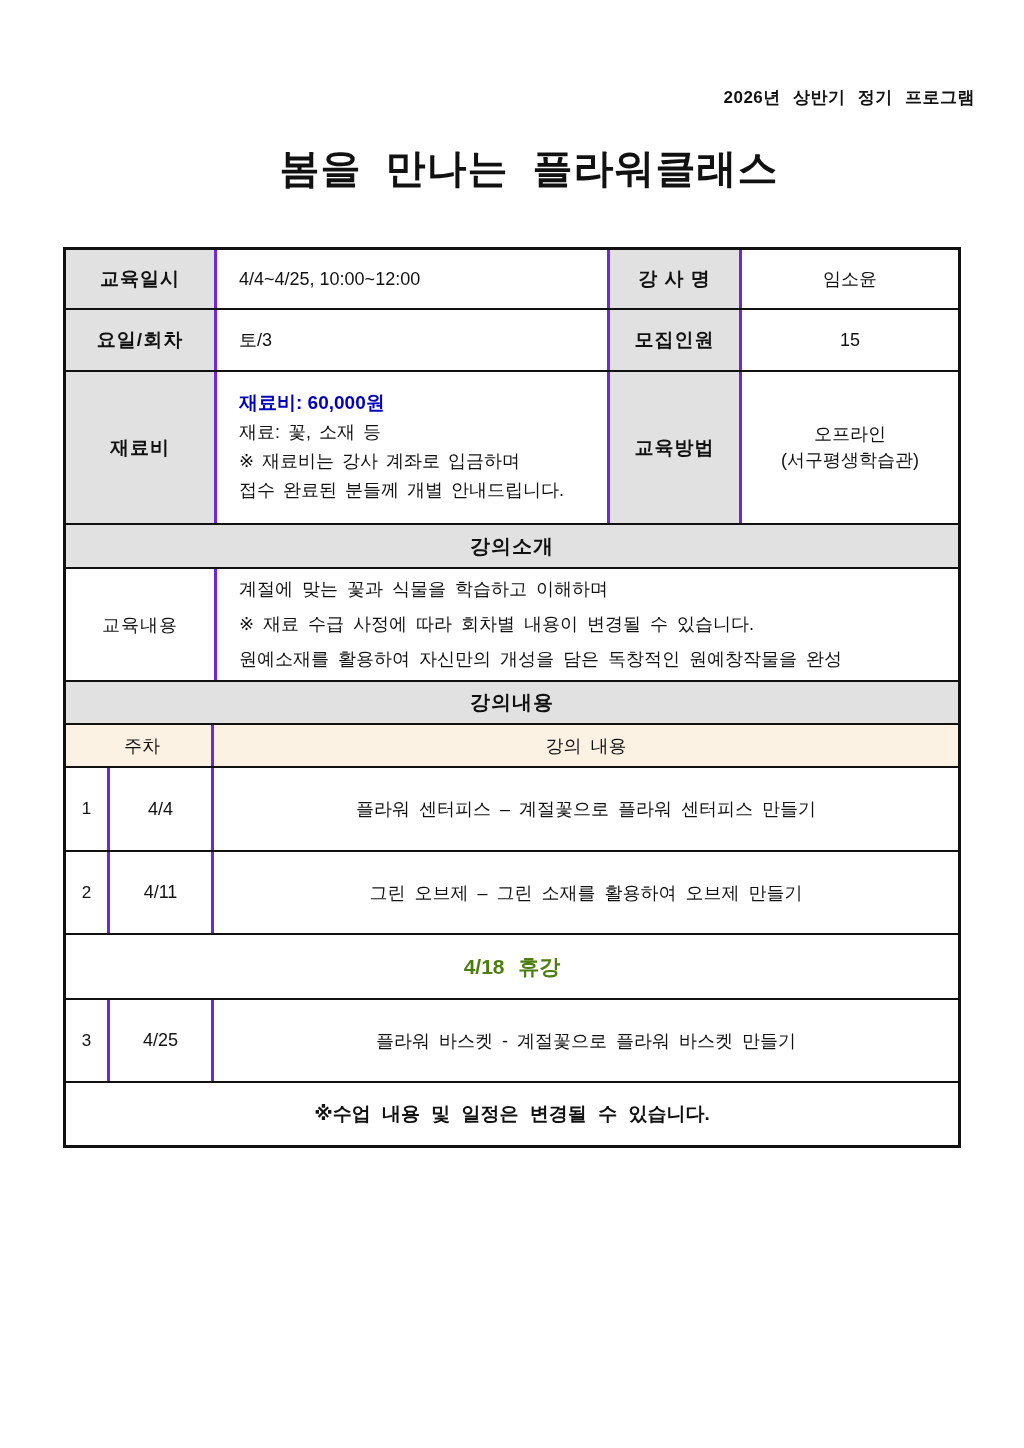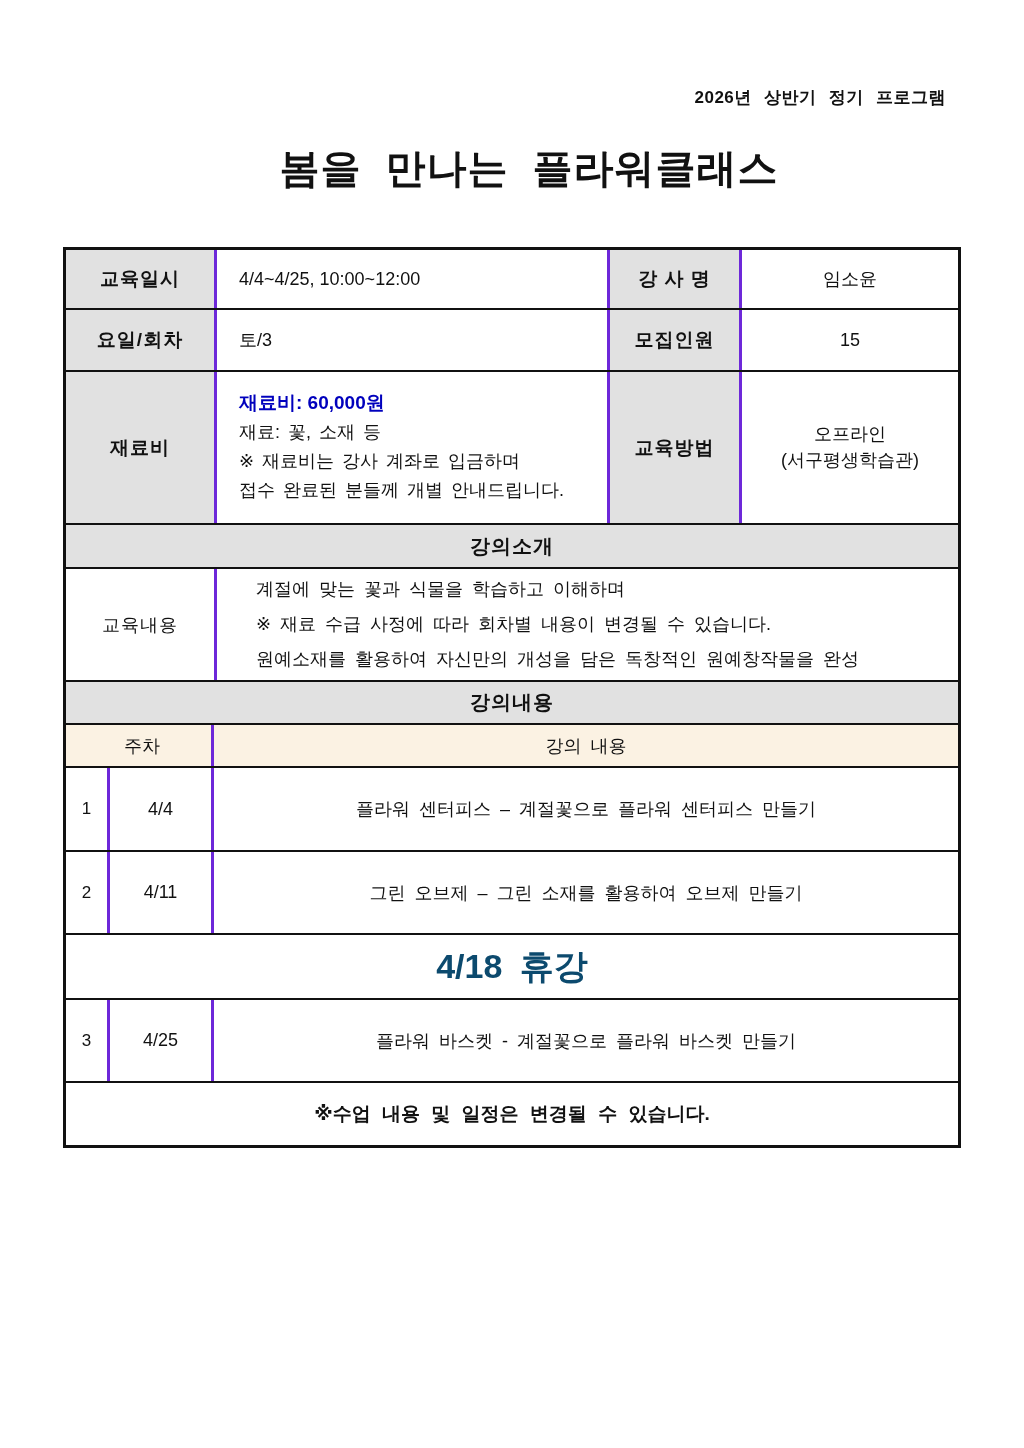--- a/index.html
+++ b/index.html
@@ -3,21 +3,21 @@
 <meta charset="utf-8">
 <style>
   * { margin:0; padding:0; box-sizing:border-box; }
   html,body { background:#ffffff; }
   .page {
     position:relative; width:1024px; height:1448px; background:#ffffff;
     font-family:"Liberation Sans","DejaVu Sans",sans-serif; color:#111;
     overflow:hidden; margin:0 auto;
   }
   .program-label {
-    position:absolute; top:86px; right:78px;
+    position:absolute; top:86px; right:49px;
     font-size:17px; font-weight:700; word-spacing:7px; letter-spacing:0.5px;
   }
   .doc-title {
     position:absolute; top:141px; left:17px; width:100%;
     text-align:center; font-size:40px; font-weight:800;
     word-spacing:12px; letter-spacing:1px;
   }
   .tbl {
     position:absolute; left:63px; top:247px; width:898px;
     border:3px solid #111; background:#fff;
@@ -38,23 +38,23 @@
   .c-label2 { flex:0 0 132px; }
   .c-value2 { flex:1 1 auto; font-size:18px; }
   .s-num    { flex:0 0 41px;  font-size:17px; }
   .s-date   { flex:0 0 104px; font-size:18px; }
   .s-week   { flex:0 0 145px; font-size:18px;padding-left:7px; }
   .s-content{ flex:1 1 auto;  font-size:18px; word-spacing:4px; }
   .section-title { font-size:20px; font-weight:700; letter-spacing:1px; }
   .fee-line { color:#0000bd; font-weight:700; font-size:19px; margin-bottom:2px; }
   .mat-line { font-size:18px; line-height:1.6; word-spacing:3px; }
   .method-line { font-size:18px; line-height:1.4; }
-  .intro-line { font-size:18px; line-height:1.95; word-spacing:4px;margin-left:17px; }
+  .intro-line { font-size:18px; line-height:1.95; word-spacing:4px; }
   .plain-label { font-size:18px; letter-spacing:1px; }
-  .cancel-text { color:#0c4a6e; font-weight:800; font-size:34px; word-spacing:8px; }
+  .cancel-text { color:#4d7c0f; font-weight:800; font-size:21px; word-spacing:8px; }
   .footer-note { font-weight:800; font-size:19px; word-spacing:6px; }
 </style>
 </head>
 <body>
 
 <div class="page">
 
   <div class="program-label">2026년 상반기 정기 프로그램</div>
   <div class="doc-title">봄을 만나는 플라워클래스</div>
 

